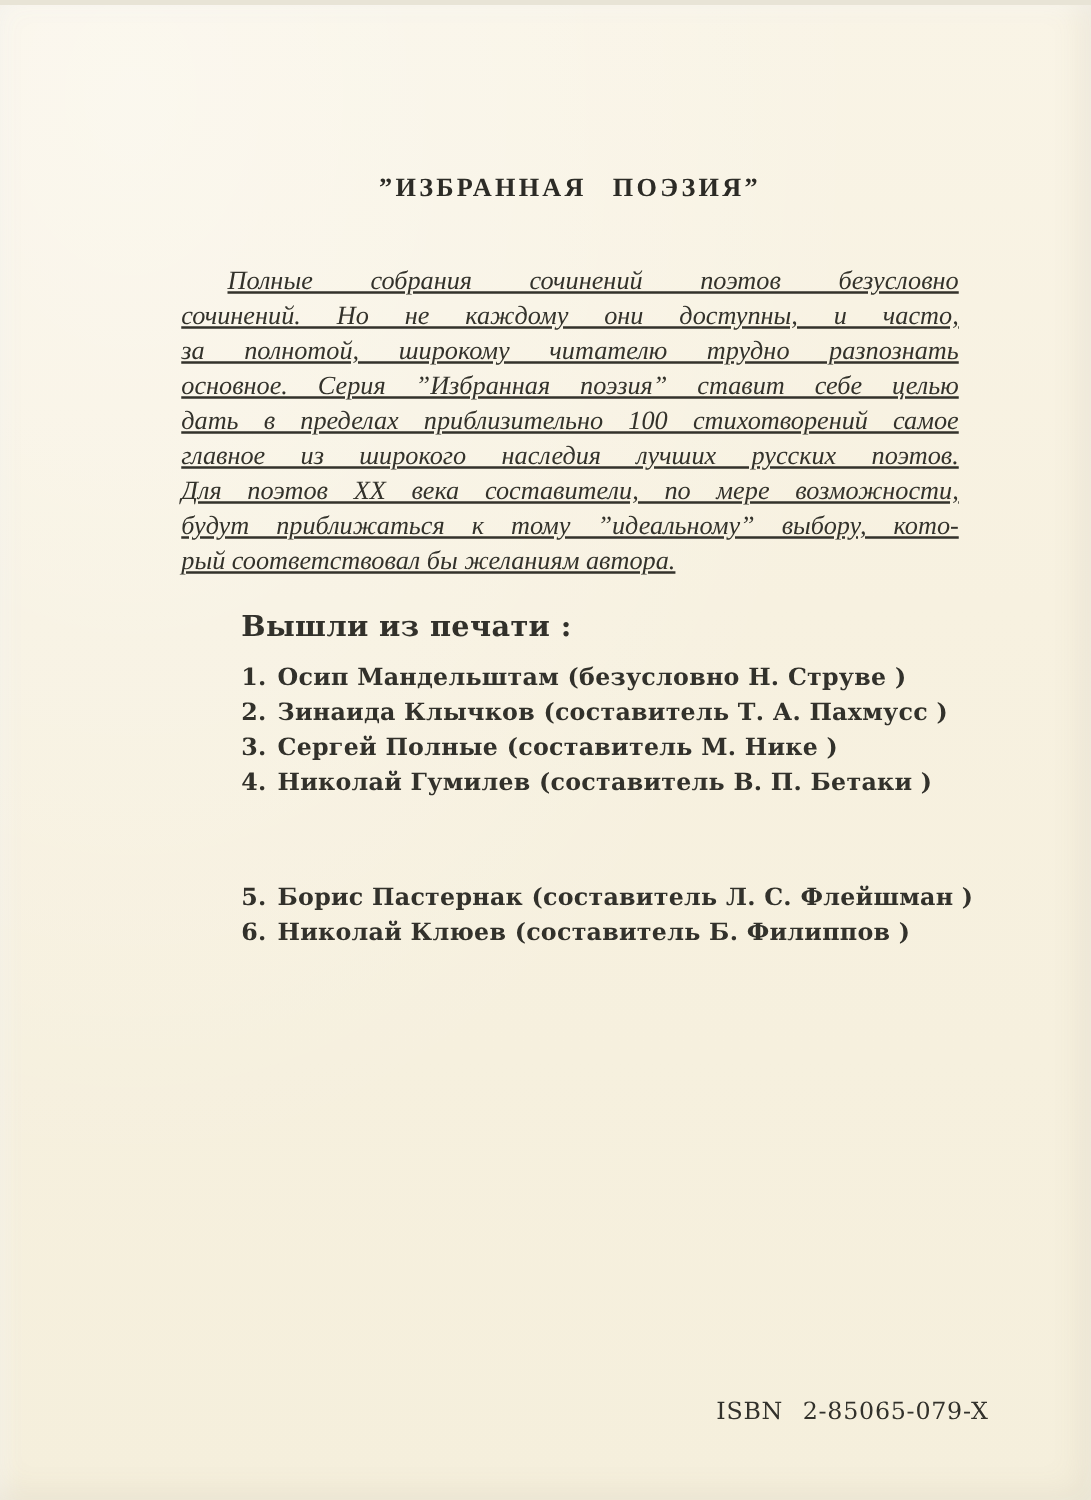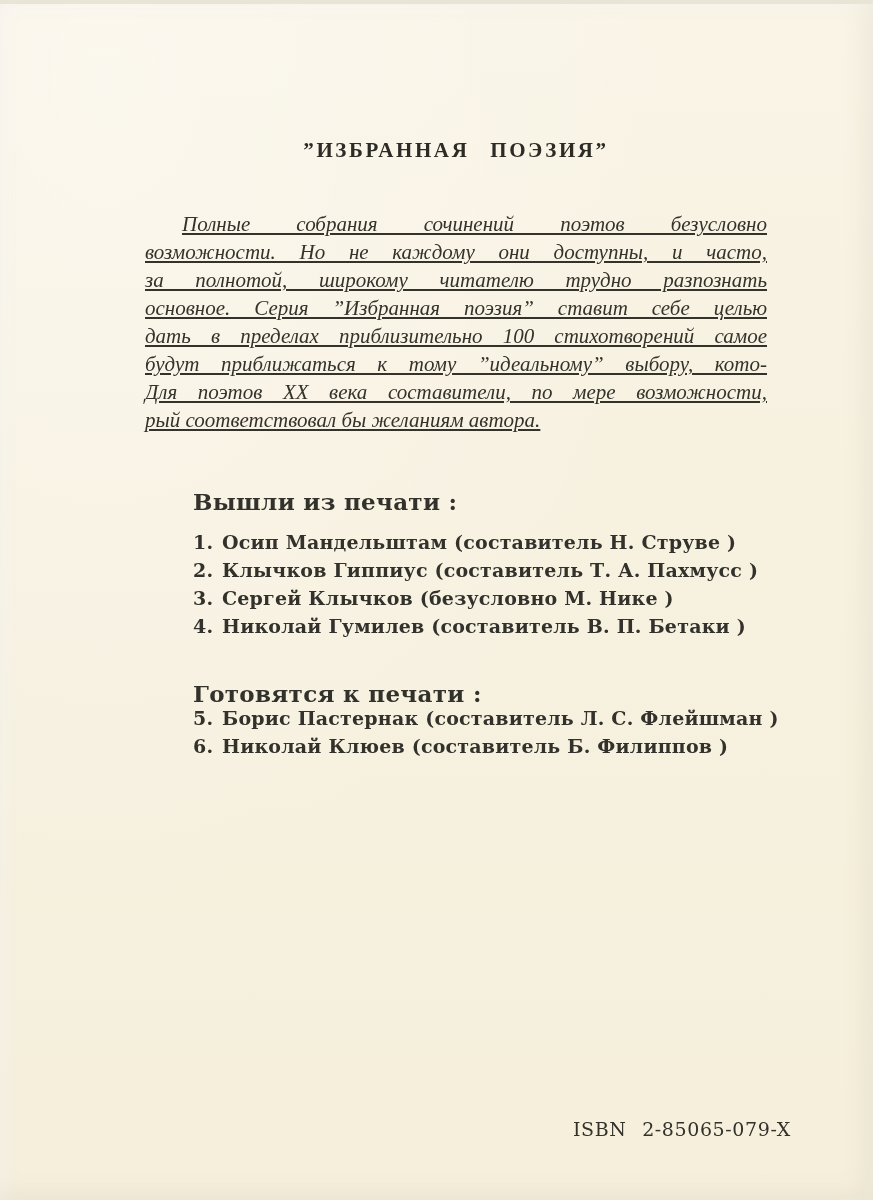--- a/index.html
+++ b/index.html
@@ -78,47 +78,47 @@
 </style>
 </head>
 <body>
 
 <div class="page">
 
   <div class="series-title">”ИЗБРАННАЯ ПОЭЗИЯ”</div>
 
   <div class="intro">
     <div class="line first">Полные собрания сочинений поэтов безусловно</div>
-    <div class="line">возможности. Но не каждому они доступны, и часто,</div>
+    <div class="line">сочинений. Но не каждому они доступны, и часто,</div>
     <div class="line">за полнотой, широкому читателю трудно разпознать</div>
     <div class="line">основное. Серия ”Избранная поэзия” ставит себе целью</div>
     <div class="line">дать в пределах приблизительно 100 стихотворений самое</div>
+    <div class="line">главное из широкого наследия лучших русских поэтов.</div>
+    <div class="line">Для поэтов XX века составители, по мере возможности,</div>
     <div class="line">будут приближаться к тому ”идеальному” выбору, кото-</div>
-    <div class="line">Для поэтов XX века составители, по мере возможности,</div>
     <div class="line last">рый соответствовал бы желаниям автора.</div>
   </div>
 
   <div class="heading published">Вышли из печати :</div>
 
   <div class="book-list published">
     <div class="item">
-      <span class="num">1.</span><span>Осип Мандельштам (составитель Н. Струве )</span>
+      <span class="num">1.</span><span>Осип Мандельштам (безусловно Н. Струве )</span>
     </div>
     <div class="item">
-      <span class="num">2.</span><span>Клычков Гиппиус (составитель Т. А. Пахмусс )</span>
+      <span class="num">2.</span><span>Зинаида Клычков (составитель Т. А. Пахмусс )</span>
     </div>
     <div class="item">
-      <span class="num">3.</span><span>Сергей Клычков (безусловно М. Нике )</span>
+      <span class="num">3.</span><span>Сергей Полные (составитель М. Нике )</span>
     </div>
     <div class="item">
       <span class="num">4.</span><span>Николай Гумилев (составитель В. П. Бетаки )</span>
     </div>
   </div>
 
-  <div class="heading forthcoming">Готовятся к печати :</div>
 
   <div class="book-list forthcoming">
     <div class="item">
       <span class="num">5.</span><span>Борис Пастернак (составитель Л. С. Флейшман )</span>
     </div>
     <div class="item">
       <span class="num">6.</span><span>Николай Клюев (составитель Б. Филиппов )</span>
     </div>
   </div>
 

